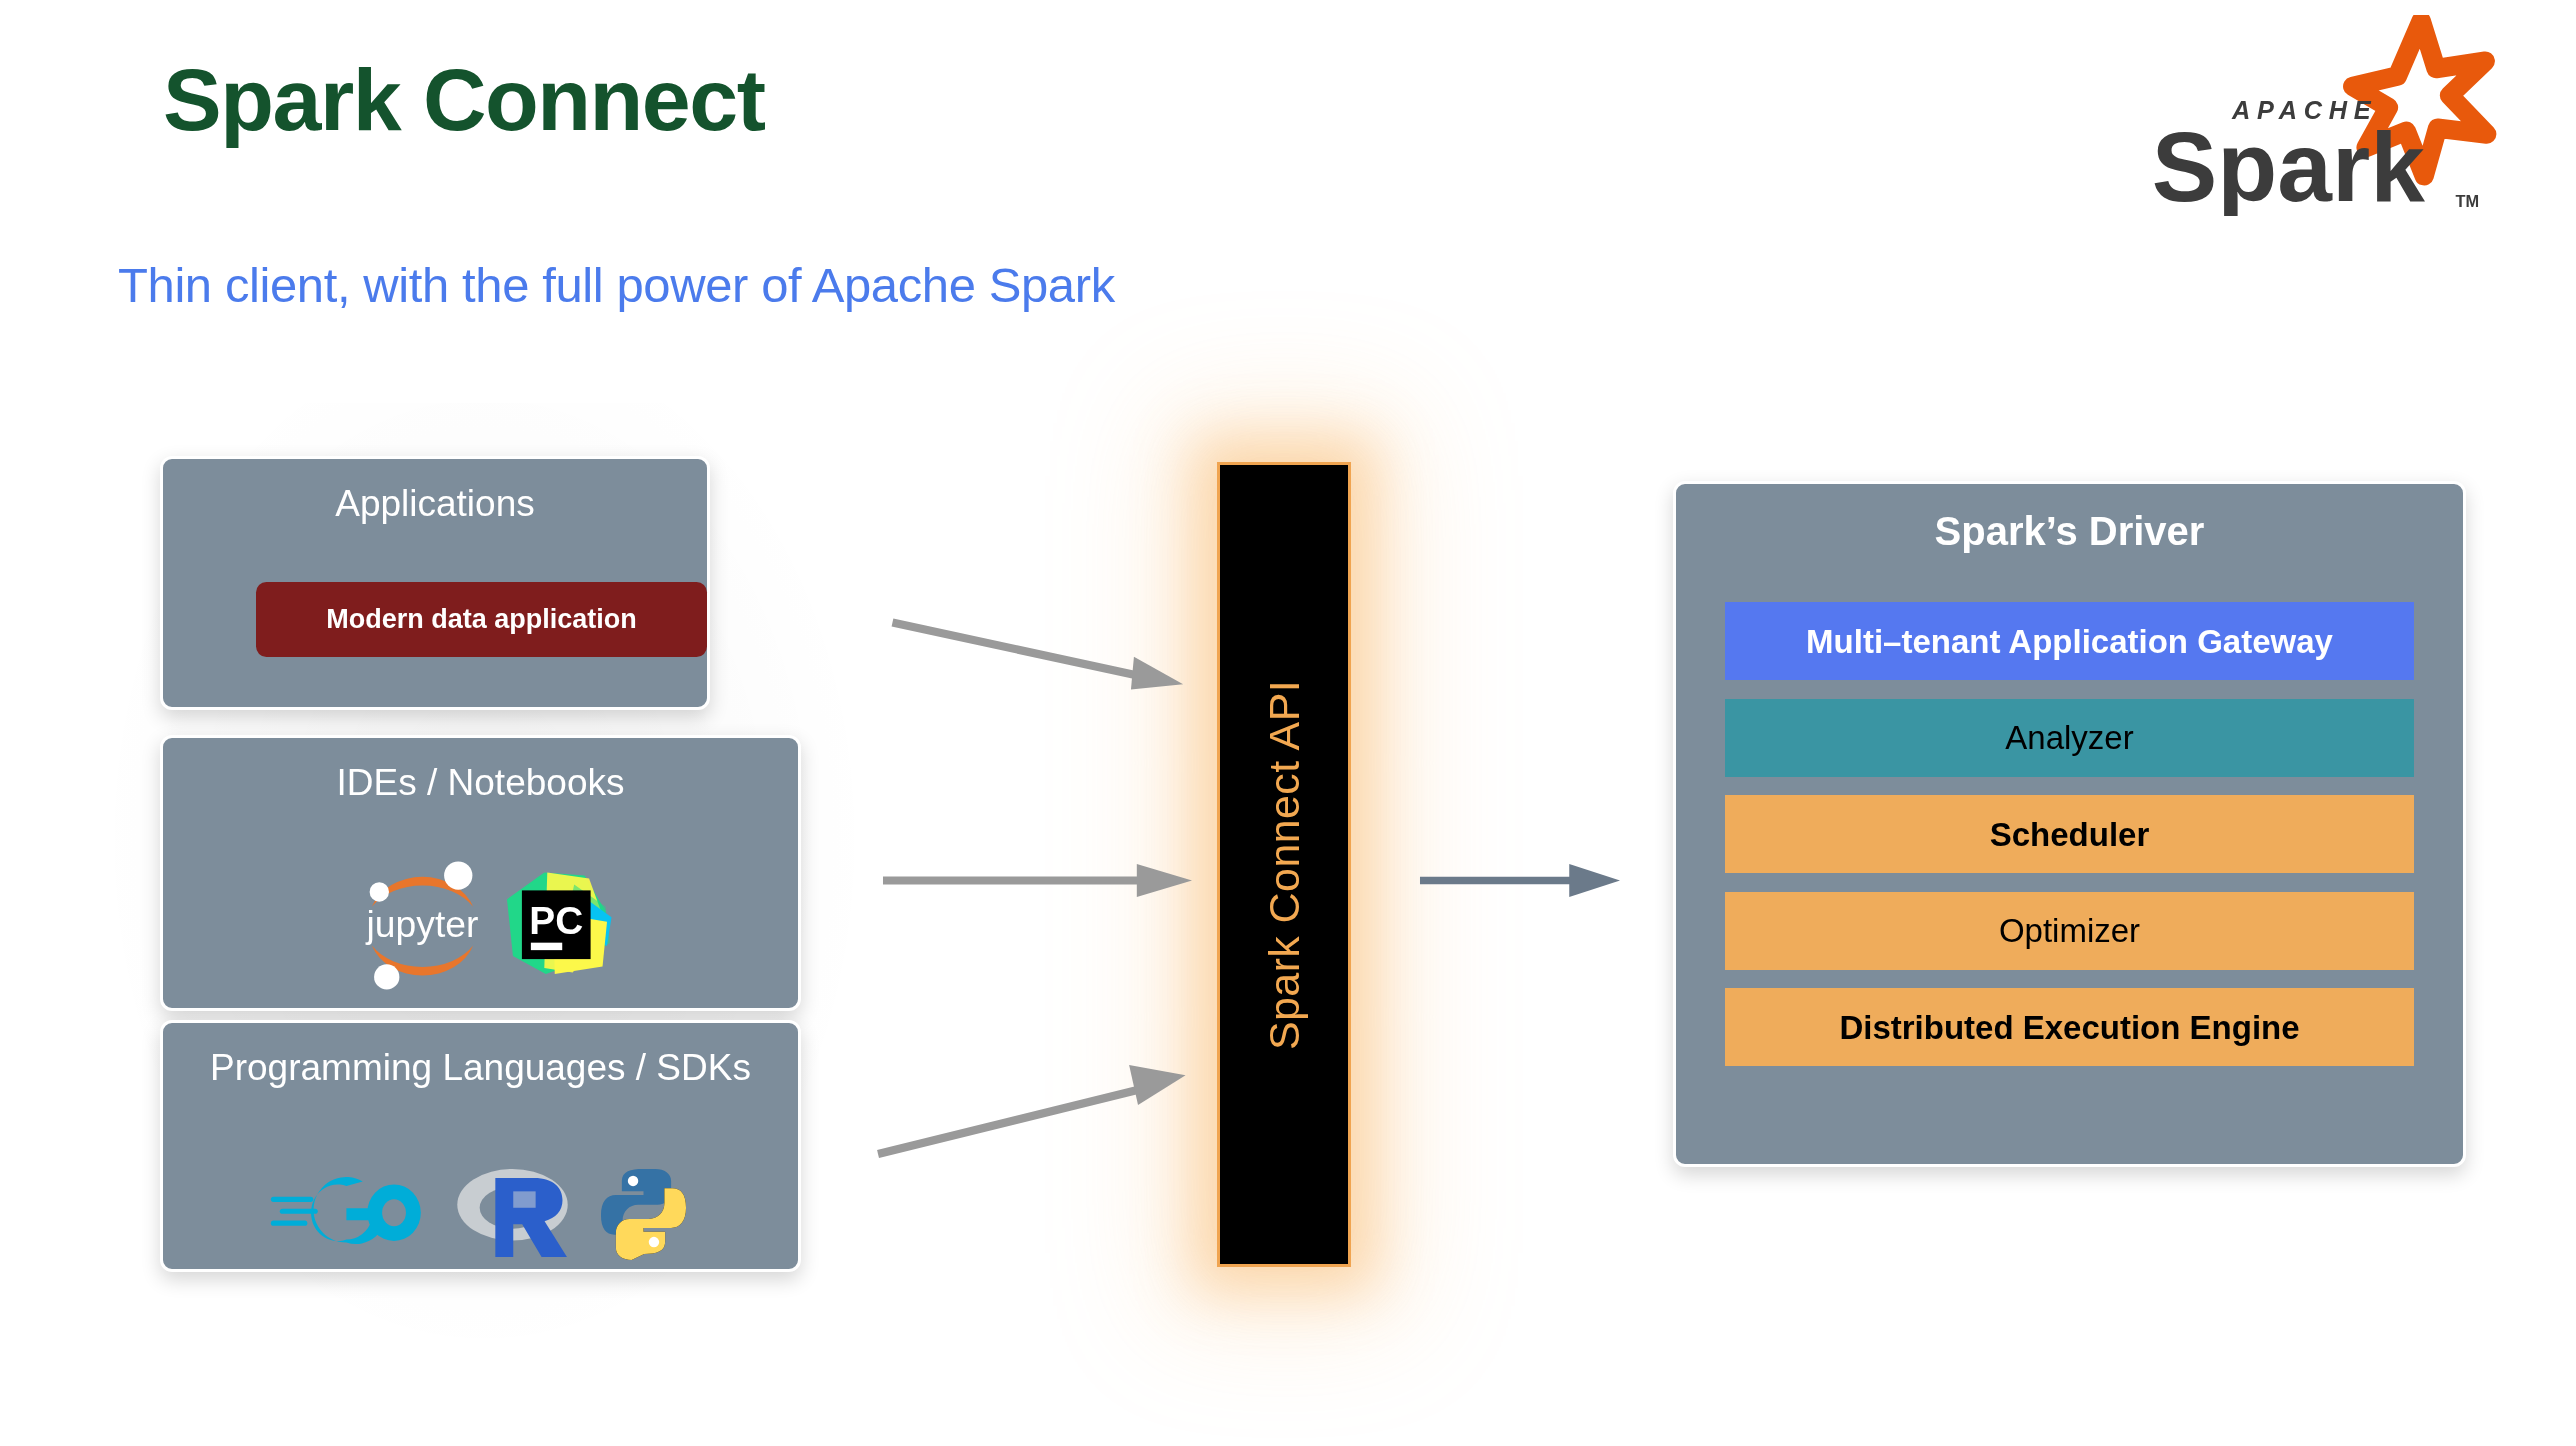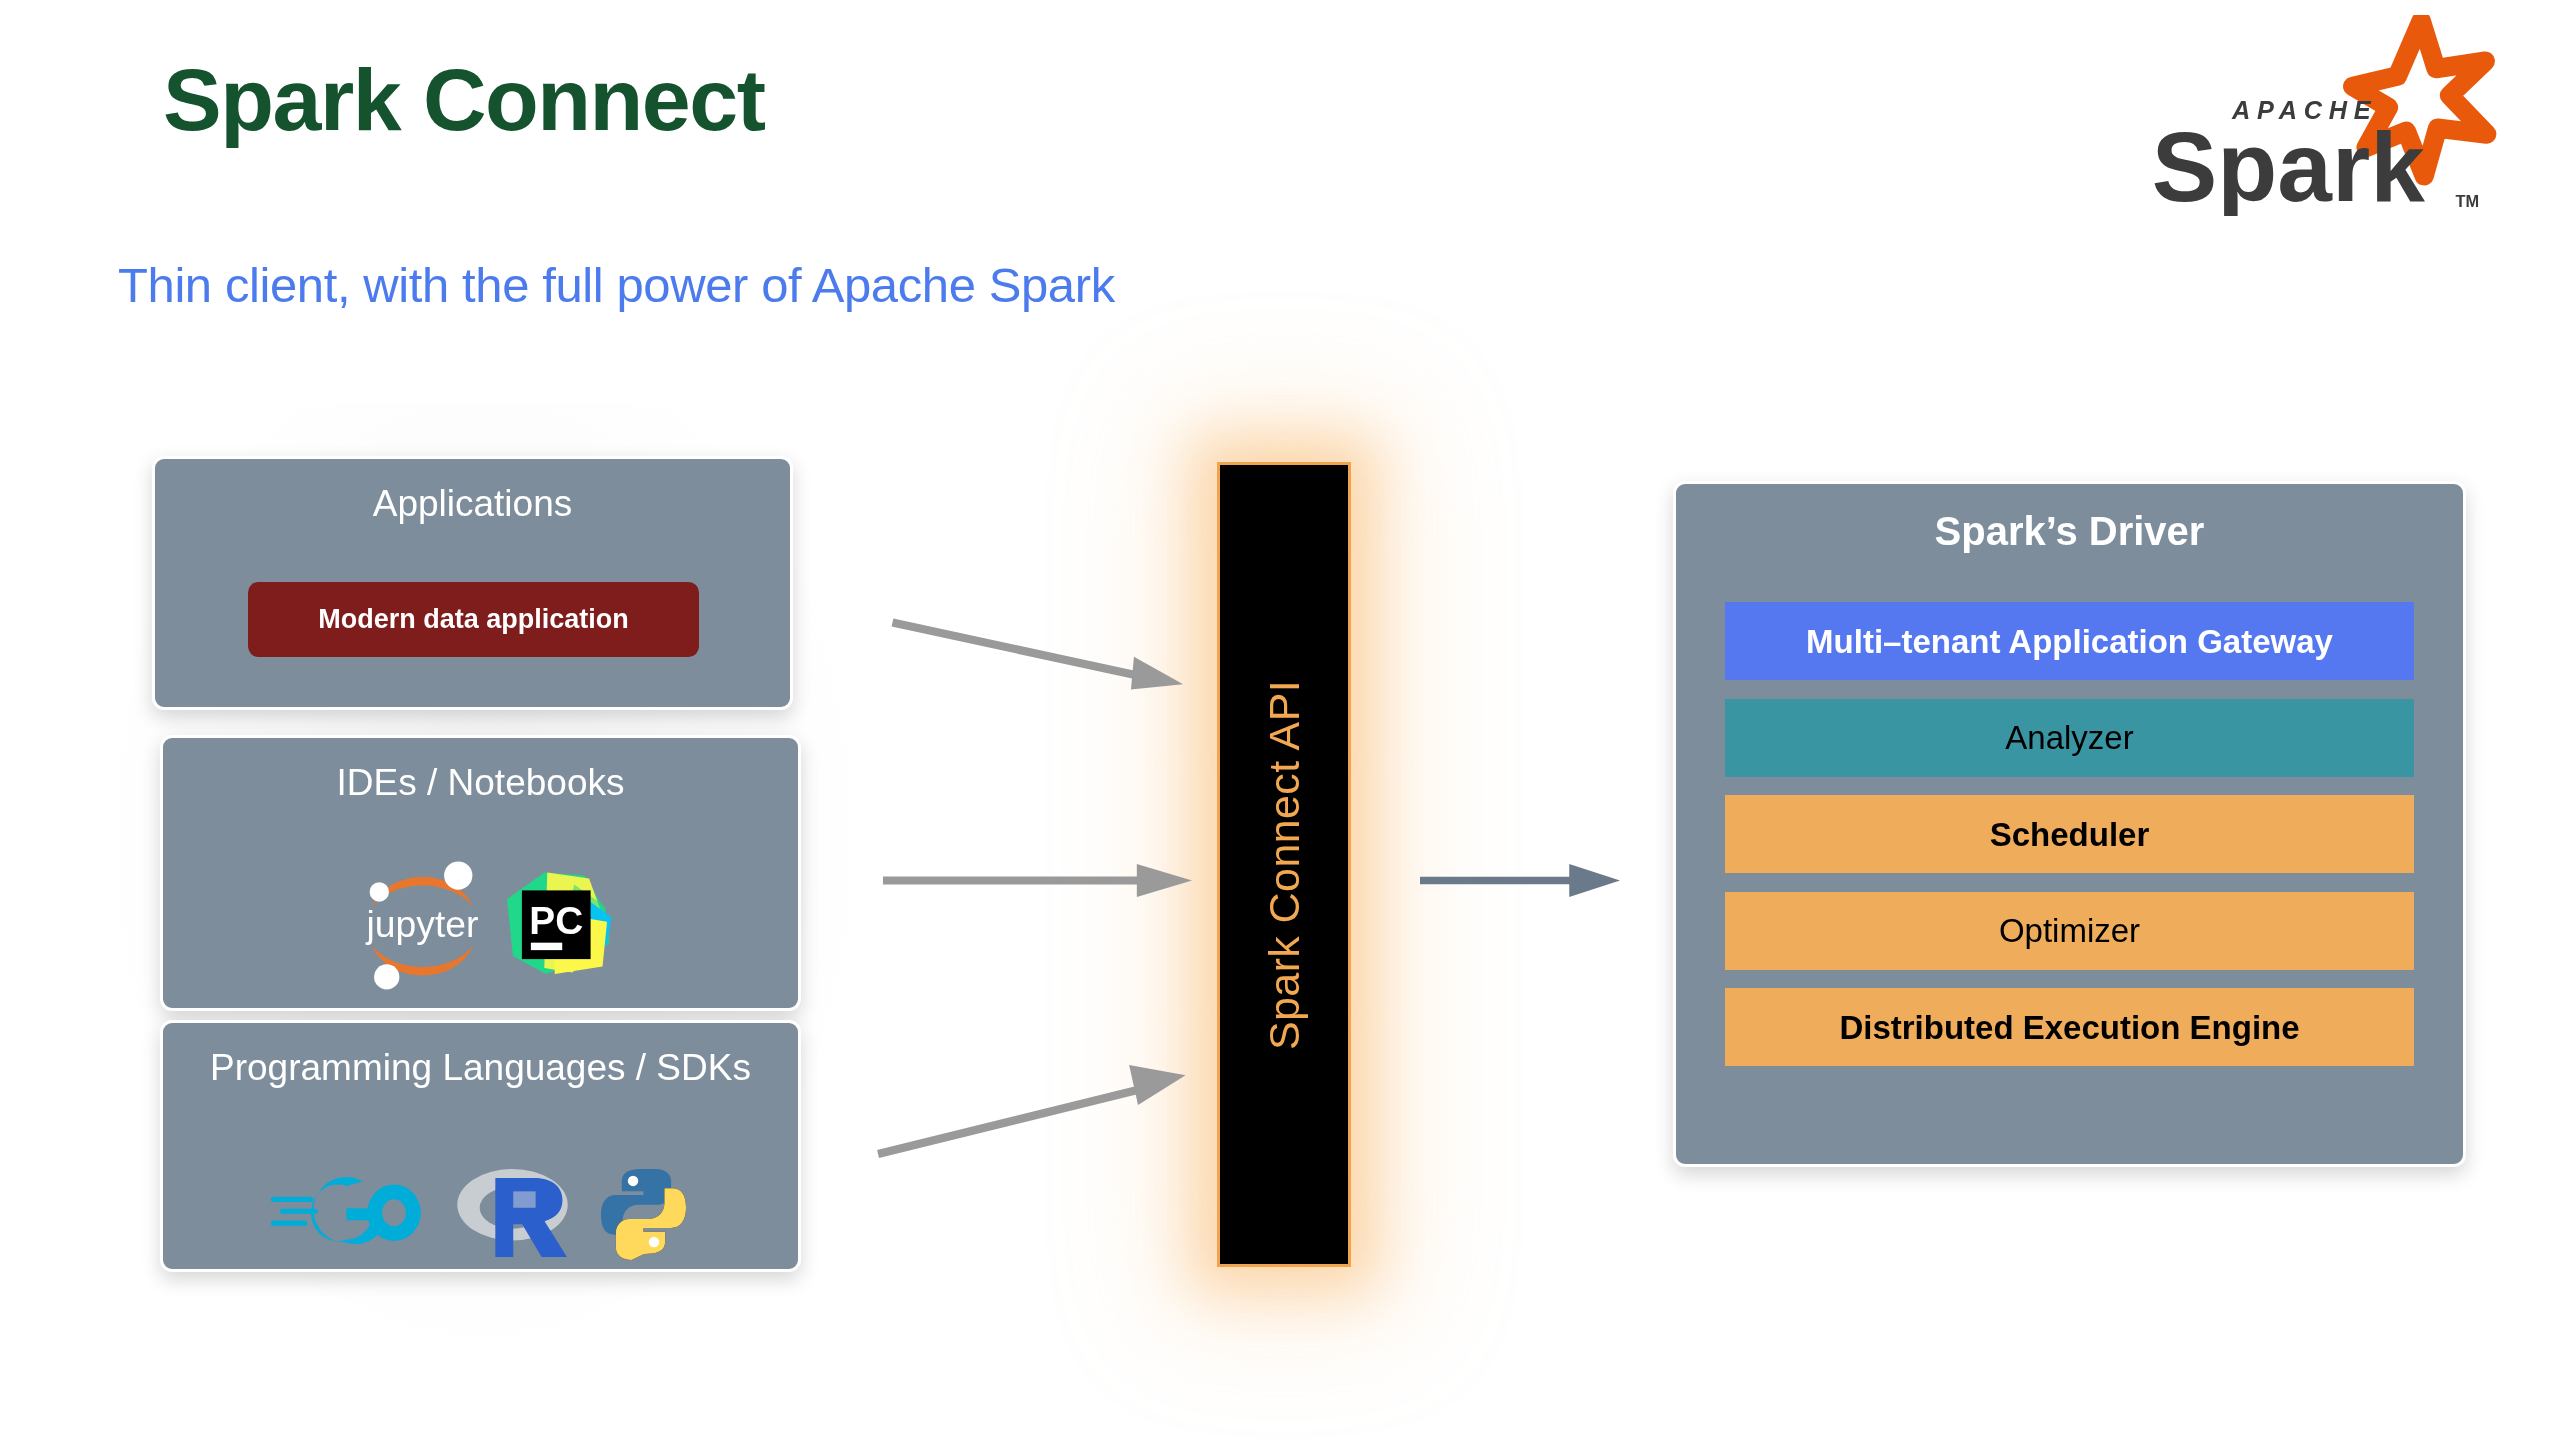--- a/index.html
+++ b/index.html
@@ -36,21 +36,21 @@
     box-shadow:0 7.5px 19.4px rgba(0,0,0,.16);
     box-sizing:border-box;
   }
   .panel-title{
     width:100%;text-align:center;color:#ffffff;
     font-size:37px;font-weight:400;line-height:1.12;
     margin-top:24px;
   }
 
   
-  #panel-applications{left:152px;top:456px;width:641px;height:254px;}
+  #panel-applications{left:160px;top:456px;width:550px;height:254px;}
   #panel-ides{left:160px;top:735px;width:641px;height:276px;}
   #panel-languages{left:160px;top:1020px;width:641px;height:252px;}
 
   .inner-chip{
     position:absolute;left:93px;top:123px;width:451px;height:75px;
     background:#7f1d1d;border-radius:10.4px;
     display:flex;align-items:center;justify-content:center;
     color:#ffffff;font-size:27px;font-weight:700;
   }
 

